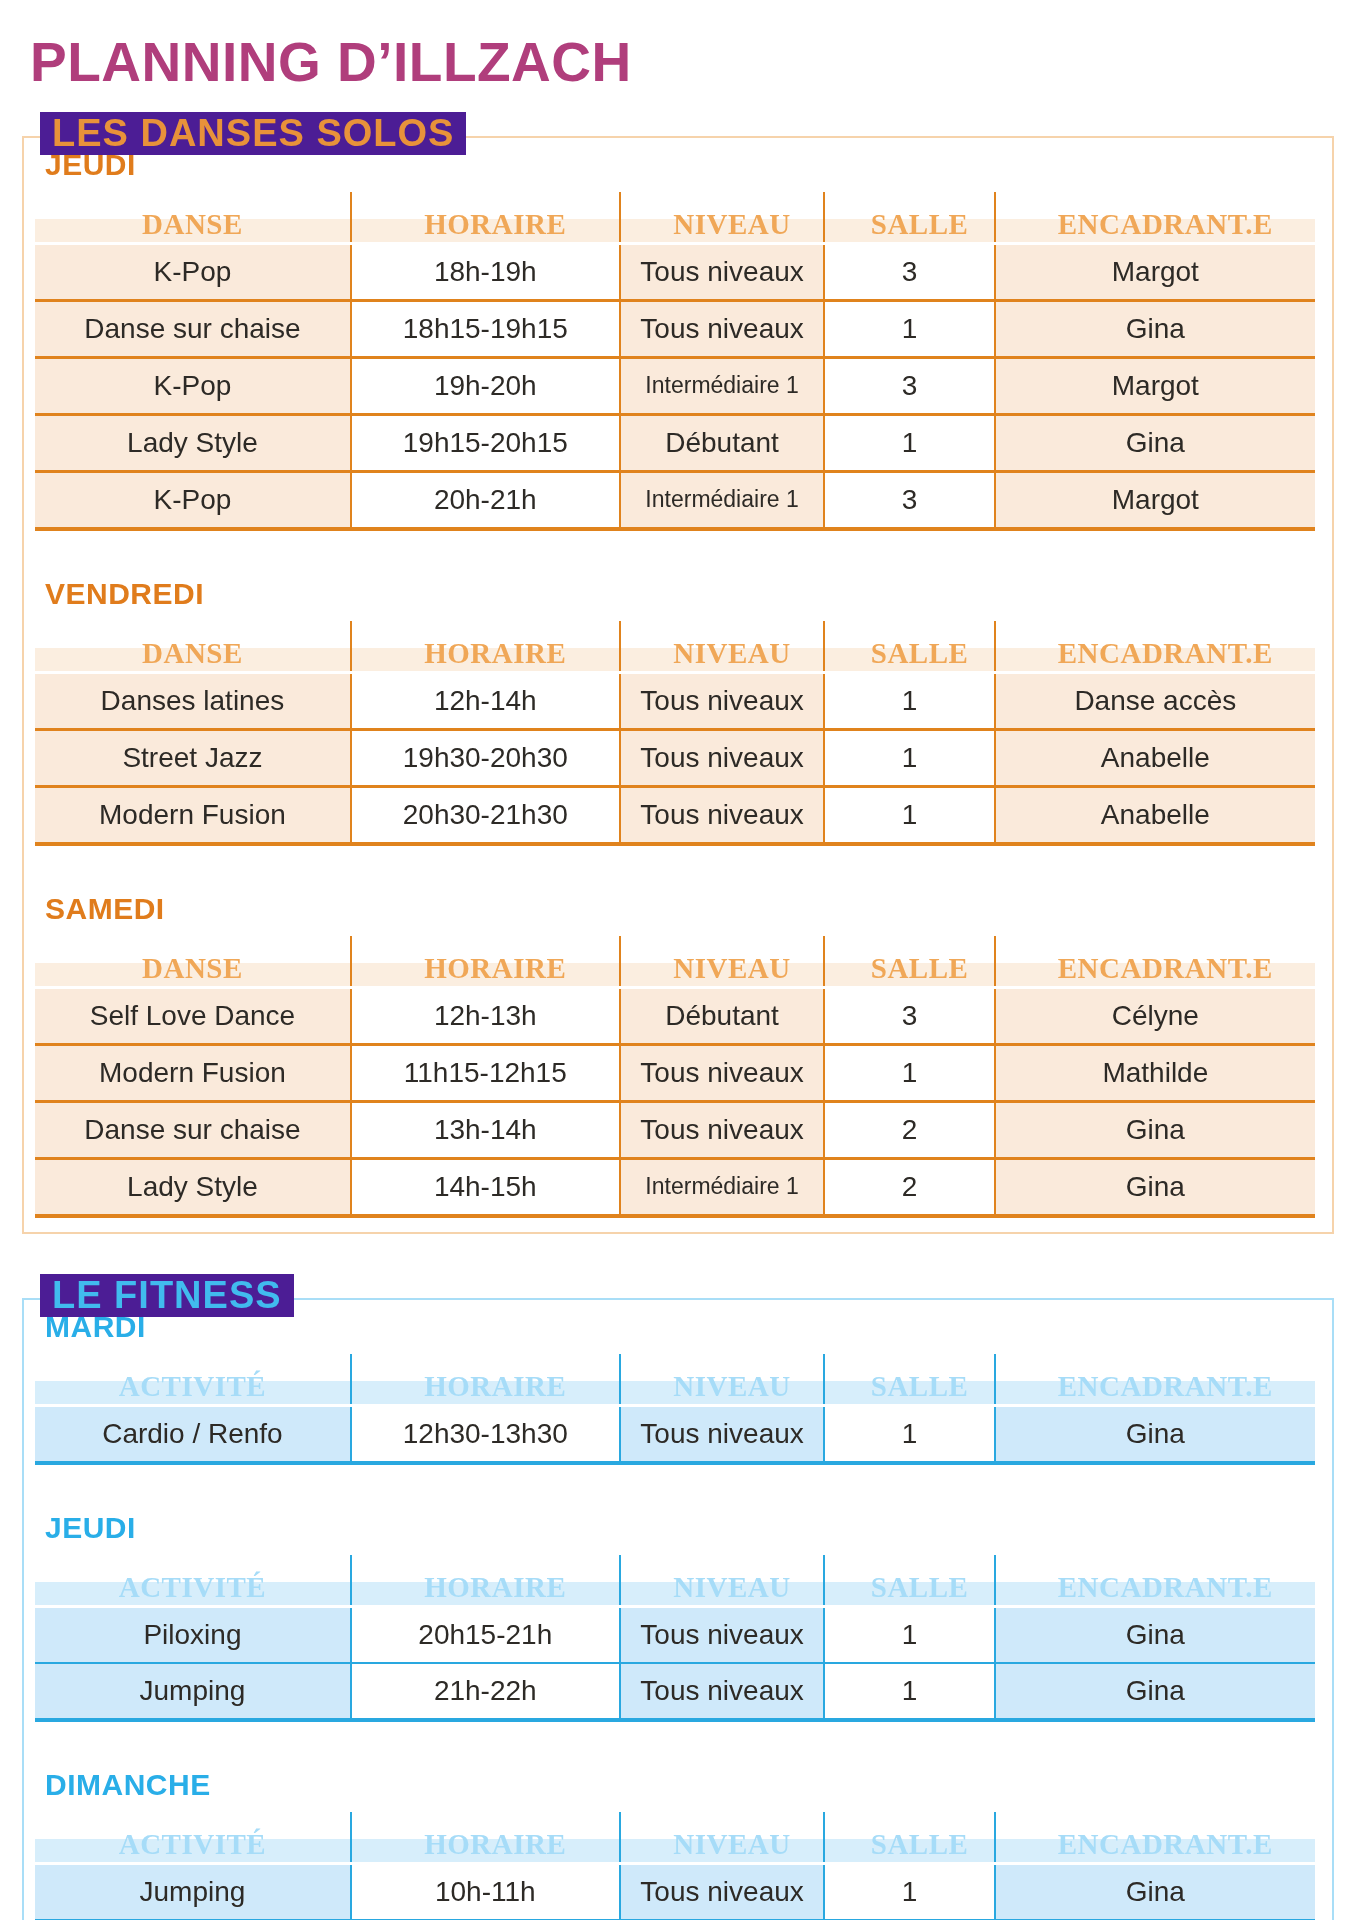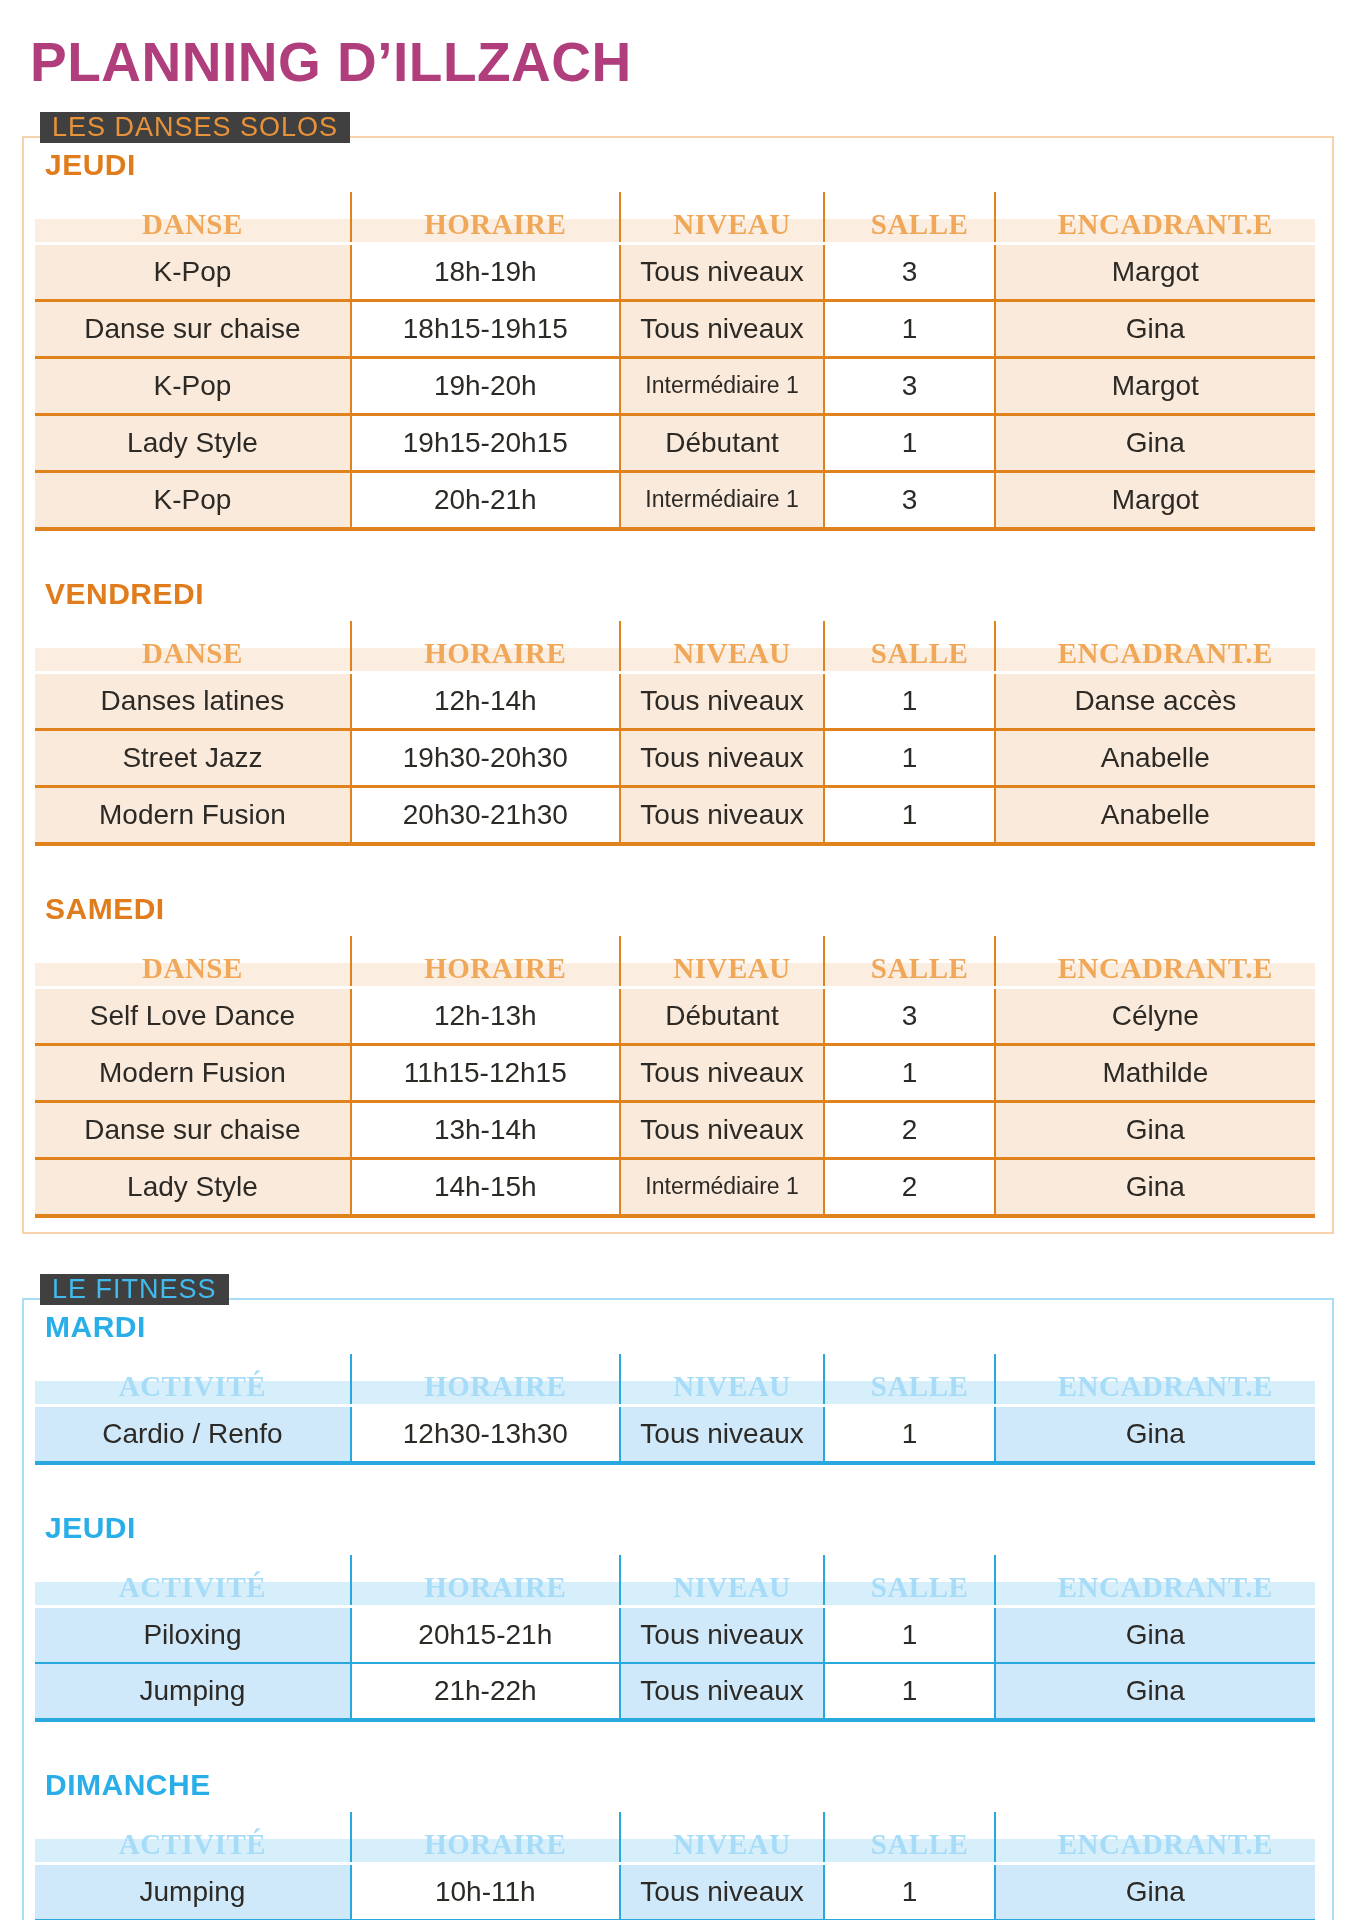--- a/index.html
+++ b/index.html
@@ -16,22 +16,22 @@
   }
   .section-box{
     position:relative;
     margin:44px 23px 0 22px;
     border:2px solid var(--box);
     padding:8px 17px 14px 9px;
   }
   .section-box + .section-box{margin-top:64px;}
   .legend{
     position:absolute;top:-26px;left:16px;
-    background:#404040;padding:0 12px;
-    font-size:27px;font-weight:400;letter-spacing:1px;
+    background:#4c1d95;padding:0 12px;
+    font-size:38px;font-weight:700;letter-spacing:1px;
     color:var(--legend);white-space:nowrap;
   }
   .day{
     margin:2px 0 10px 12px;
     font-size:30px;font-weight:700;letter-spacing:.5px;
     color:var(--day);
   }
   .day:not(:first-of-type){margin-top:46px;}
   .sched{
     margin-left:2px;

